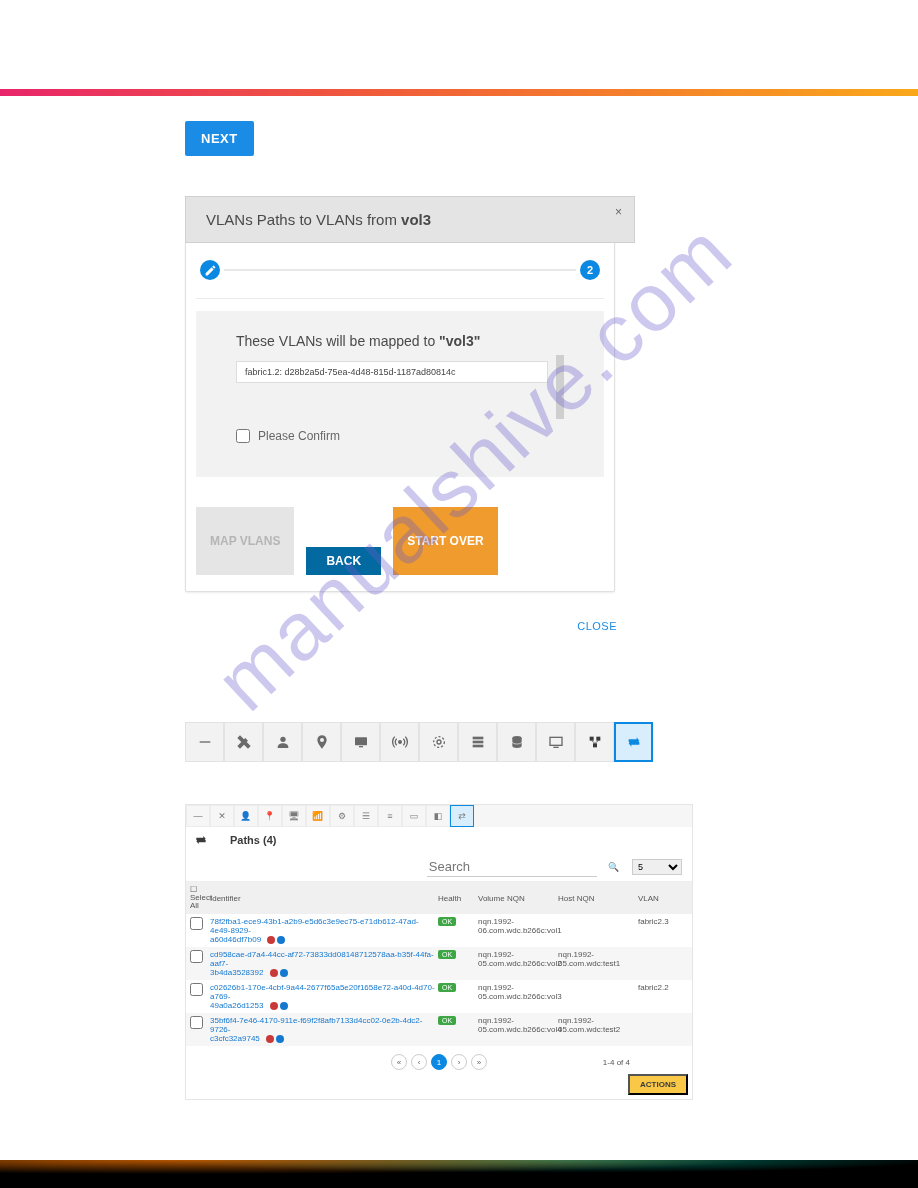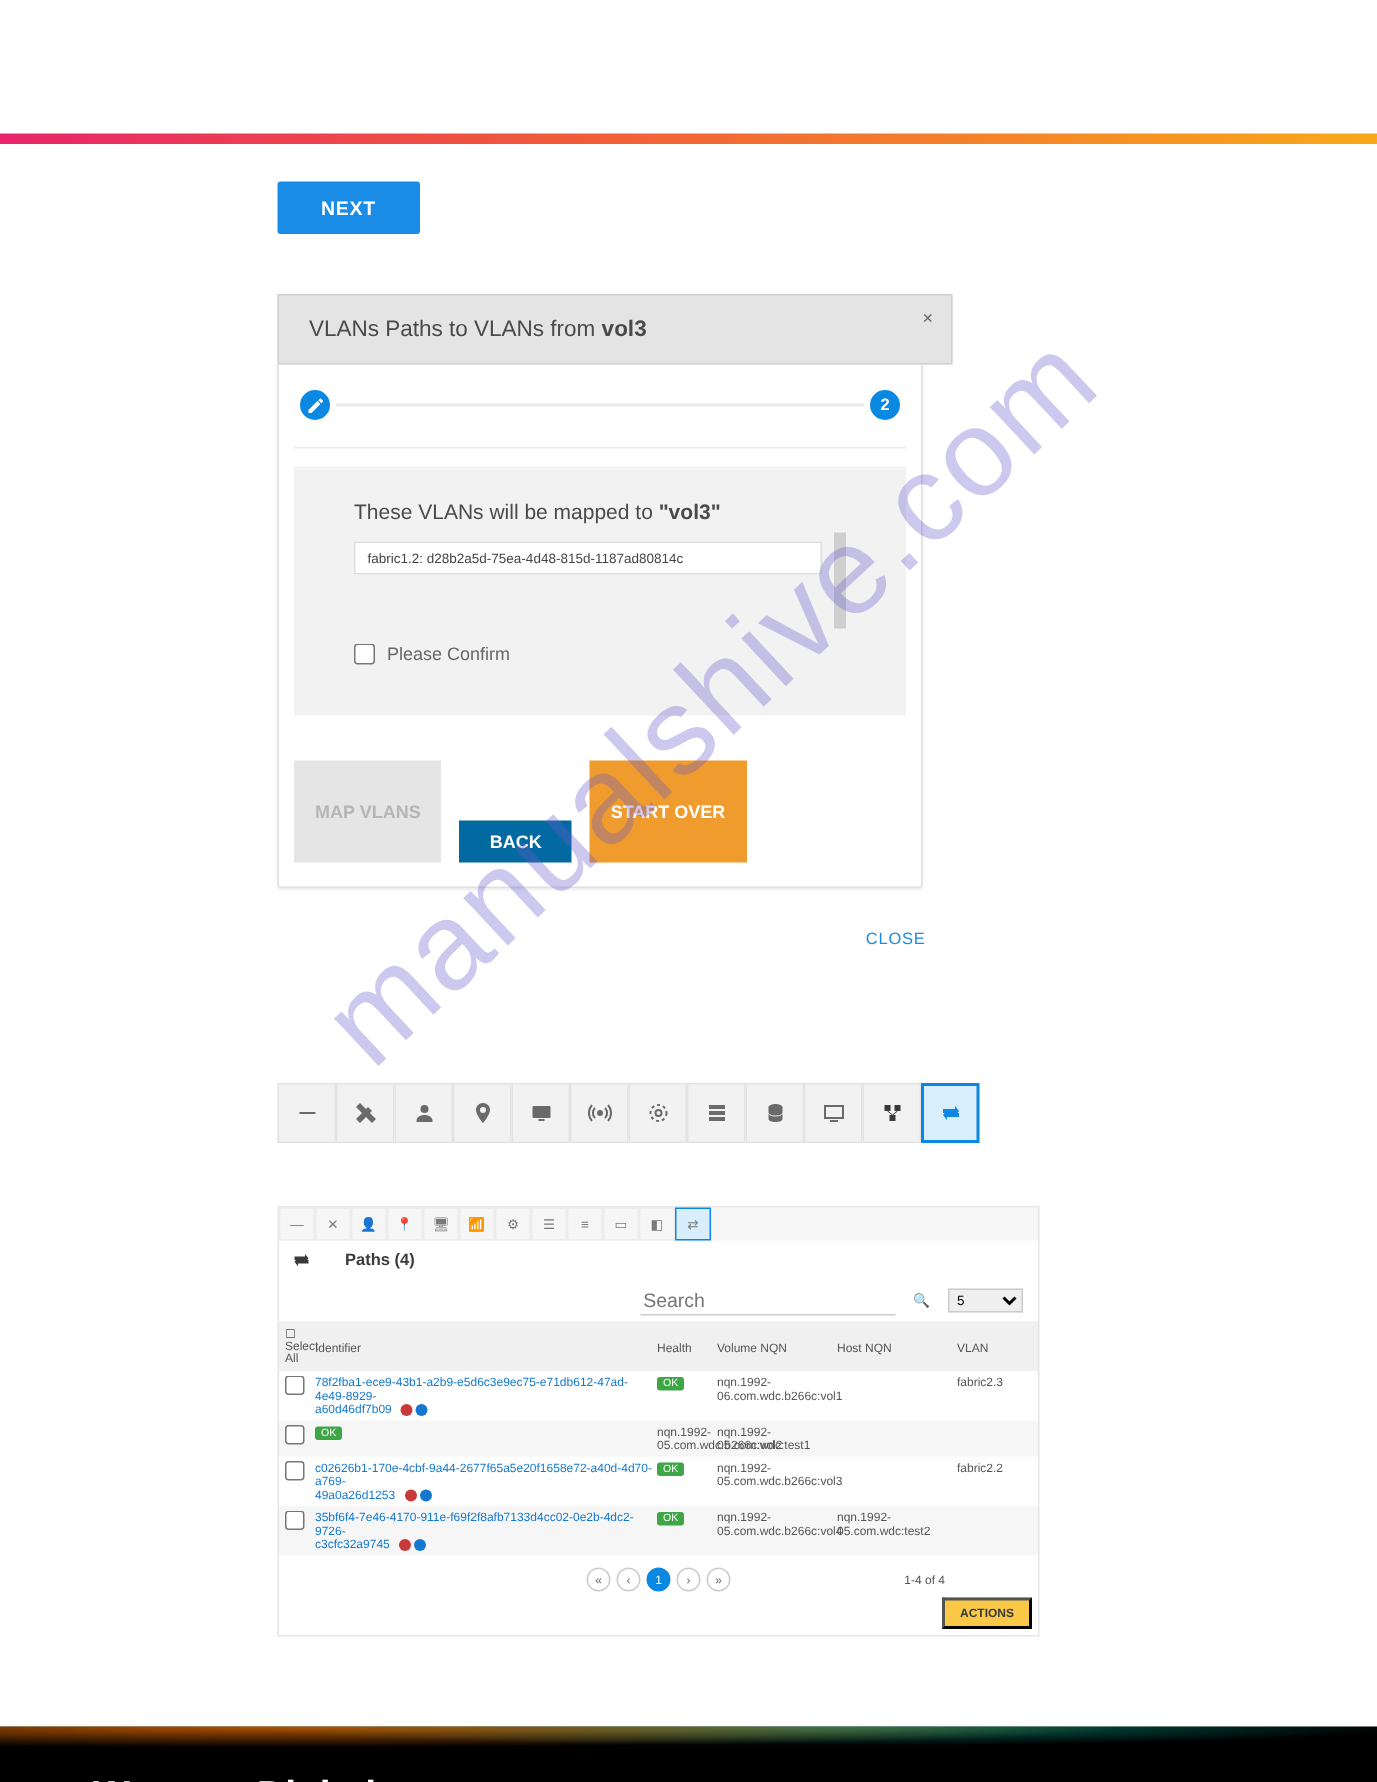--- a/index.html
+++ b/index.html
@@ -1,20 +1,20 @@
 <!DOCTYPE html>
 <html><head>
 <meta charset="utf-8">
 <style>
   * { box-sizing: border-box; margin: 0; padding: 0; font-family: Arial, Helvetica, sans-serif; }
   body { background: #fff; width: 918px; position: relative; }
   .gradient-bar { height: 7px; width: 100%; background: linear-gradient(90deg, #e8256a 0%, #f05a3a 40%, #f9a81a 100%); margin-top: 89px; }
   .content { padding: 0 185px 0 185px; }
   .btn { display: inline-block; padding: 8px 20px; border: none; font-size: 12px; font-weight: bold; cursor: pointer; }
-  .btn-next { background: #1b8ce6; color: #fff; margin: 25px 0 40px 0; border-radius: 2px; padding: 10px 29px; font-size: 13px; letter-spacing: 0.5px; }
+  .btn-next { background: #1b8ce6; color: #fff; margin: 25px 0 40px 0; border-radius: 2px; padding: 10px 16px; font-size: 13px; letter-spacing: 0.5px; }
   .dialog { background: #e4e4e4; border: 1px solid #d0d0d0; width: 450px; position: relative; padding: 14px 20px; font-size: 15px; color: #4a4a4a; }
   .dialog .close-x { position: absolute; right: 12px; top: 8px; font-size: 12px; color: #666; cursor: pointer; }
   .wizard-panel { background: #fff; border: 1px solid #e0e0e0; width: 430px; padding: 18px 10px 16px 10px; border-radius: 2px; box-shadow: 0 1px 2px rgba(0,0,0,0.08); margin-top: -2px; }
   .wizard-steps { display: flex; align-items: center; padding: 0 4px 18px 4px; border-bottom: 1px solid #ebebeb; }
   .step-circle { width: 20px; height: 20px; border-radius: 50%; background: #0b88e2; color: #fff; display: inline-flex; align-items: center; justify-content: center; font-size: 11px; font-weight: bold; }
   .step-line { flex: 1; height: 2px; background: #e8e8e8; margin: 0 4px; }
   .pencil-icon svg { width: 13px; height: 13px; }
   .wizard-body { background: #f2f2f2; padding: 22px 30px 34px 40px; margin: 12px 0 30px 0; position: relative; }
   .wizard-body h3 { font-size: 14px; color: #4a4a4a; font-weight: normal; margin-bottom: 12px; }
   .wizard-body h3 b { font-weight: bold; }
@@ -232,20 +232,21 @@
     <div class="trow">
       <div><input type="checkbox" style=""></div>
       <div><span class="id">78f2fba1-ece9-43b1-a2b9-e5d6c3e9ec75-e71db612-47ad-4e49-8929-</span><br><span class="id">a60d46df7b09</span> <span class="iconlet-del"></span><span class="iconlet-info"></span></div>
       <div><span class="ok-badge">OK</span></div>
       <div class="id2">nqn.1992-06.com.wdc.b266c:vol1</div>
       <div class="id2"></div>
       <div class="id2">fabric2.3</div>
     </div>
     <div class="trow alt">
       <div><input type="checkbox" style=""></div>
+      <div><span class="id">cd958cae-d7a4-44cc-af72-73833dd08148712578aa-b35f-44fa-aaf7-</span><br><span class="id">3b4da3528392</span> <span class="iconlet-del"></span><span class="iconlet-info"></span></div>
       <div><span class="ok-badge">OK</span></div>
       <div class="id2">nqn.1992-05.com.wdc.b266c:vol2</div>
       <div class="id2">nqn.1992-05.com.wdc:test1</div>
       <div class="id2"></div>
     </div>
     <div class="trow">
       <div><input type="checkbox" style=""></div>
       <div><span class="id">c02626b1-170e-4cbf-9a44-2677f65a5e20f1658e72-a40d-4d70-a769-</span><br><span class="id">49a0a26d1253</span> <span class="iconlet-del"></span><span class="iconlet-info"></span></div>
       <div><span class="ok-badge">OK</span></div>
       <div class="id2">nqn.1992-05.com.wdc.b266c:vol3</div>

